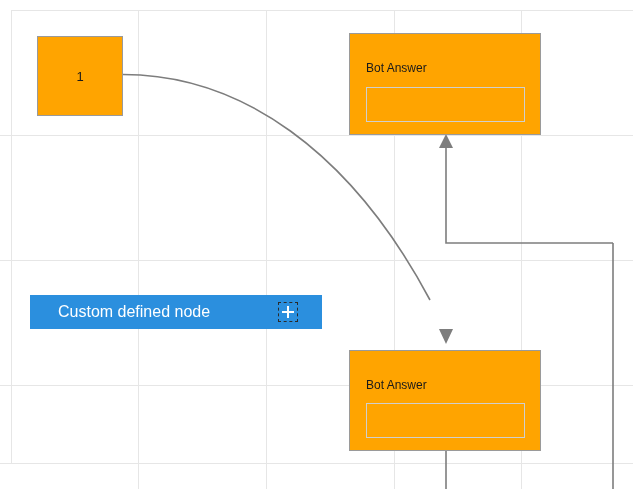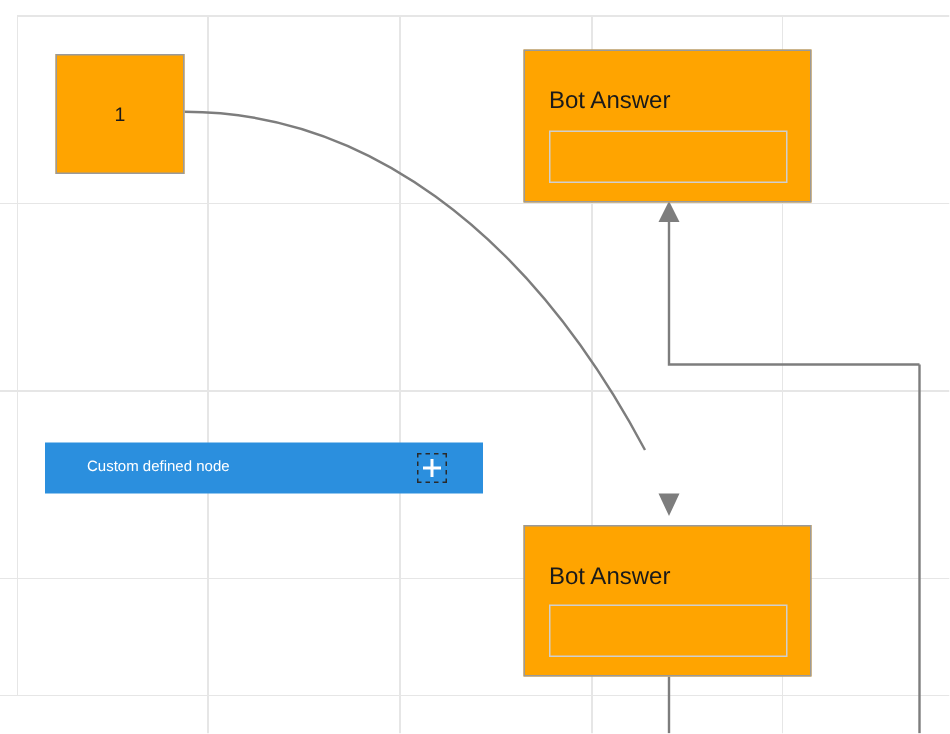--- a/index.html
+++ b/index.html
@@ -38,21 +38,21 @@
     top: 50%;
     transform: translateY(-50%);
     text-align: center;
     font-size: 13px;
     color: #1a1a1a;
   }
   .node-title {
     position: absolute;
     left: 16px;
     top: 26px;
-    font-size: 16px;
+    font-size: 12px;
     color: #1a1a1a;
     line-height: 16px;
     text-align: center;
   }
   .node-slot {
     position: absolute;
     left: 16px;
     right: 15px;
     height: 35px;
     box-sizing: border-box;
@@ -68,21 +68,21 @@
     background: #2B8FDE;
     box-sizing: border-box;
     border: none;
     cursor: pointer;
   }
   #custom-node-button .cn-label {
     position: absolute;
     left: 28px;
     top: 0;
     line-height: 34px;
-    font-size: 10px;
+    font-size: 16px;
     color: #ffffff;
   }
   #custom-node-button .cn-plus {
     position: absolute;
     right: 24px;
     top: 7px;
     width: 20px;
     height: 20px;
     box-sizing: border-box;
     border: 1px dashed #2a2a2a;

